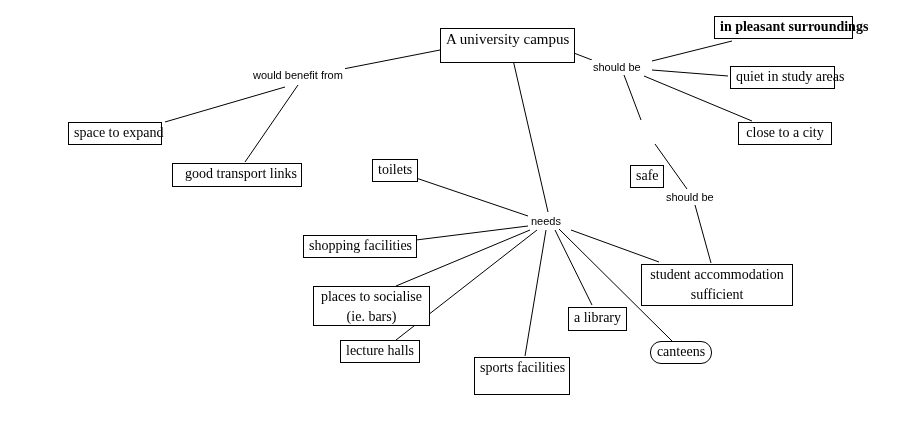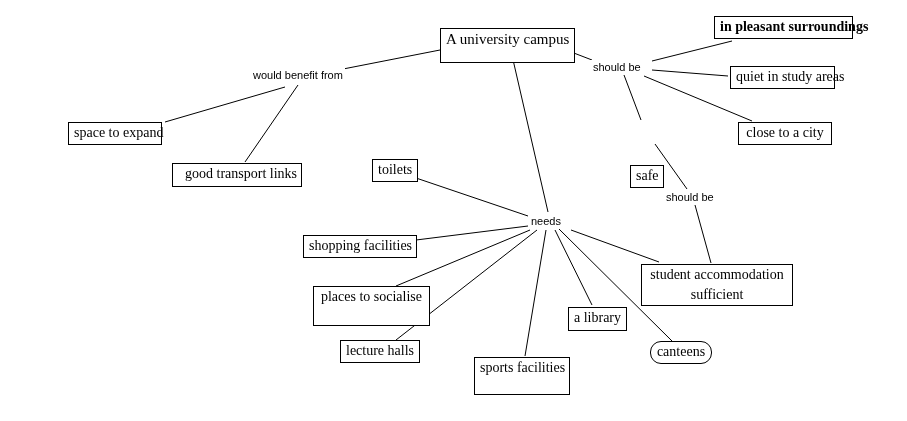--- a/index.html
+++ b/index.html
@@ -63,20 +63,21 @@
 <div class="node" style="left:738px;top:122px;width:94px;height:23px;">close to a city</div>
 <div class="node" style="left:630px;top:121px;width:34px;height:23px;margin-top:44px;">safe</div>
 
 <div class="node" style="left:68px;top:122px;width:94px;height:23px;">space to expand</div>
 <div class="node" style="left:172px;top:163px;width:130px;height:24px;padding-left:12px;">good transport links</div>
 
 <div class="node" style="left:372px;top:159px;width:46px;height:23px;">toilets</div>
 <div class="node" style="left:303px;top:235px;width:114px;height:23px;">shopping facilities</div>
 <div class="node" style="left:280px;top:286px;width:117px;height:40px;margin-left:33px;">
   <div>places to socialise</div>
+  <div>(ie. bars)</div>
 </div>
 <div class="node" style="left:340px;top:340px;width:80px;height:23px;">lecture halls</div>
 <div class="node" style="left:474px;top:357px;width:96px;height:38px;">sports facilities</div>
 <div class="node" style="left:568px;top:307px;width:59px;height:24px;">a library</div>
 <div class="node" style="left:650px;top:341px;width:62px;height:23px;border-radius:11px;">canteens</div>
 <div class="node" style="left:641px;top:264px;width:152px;height:42px;">
   <div>student accommodation</div>
   <div>sufficient</div>
 </div>
 

